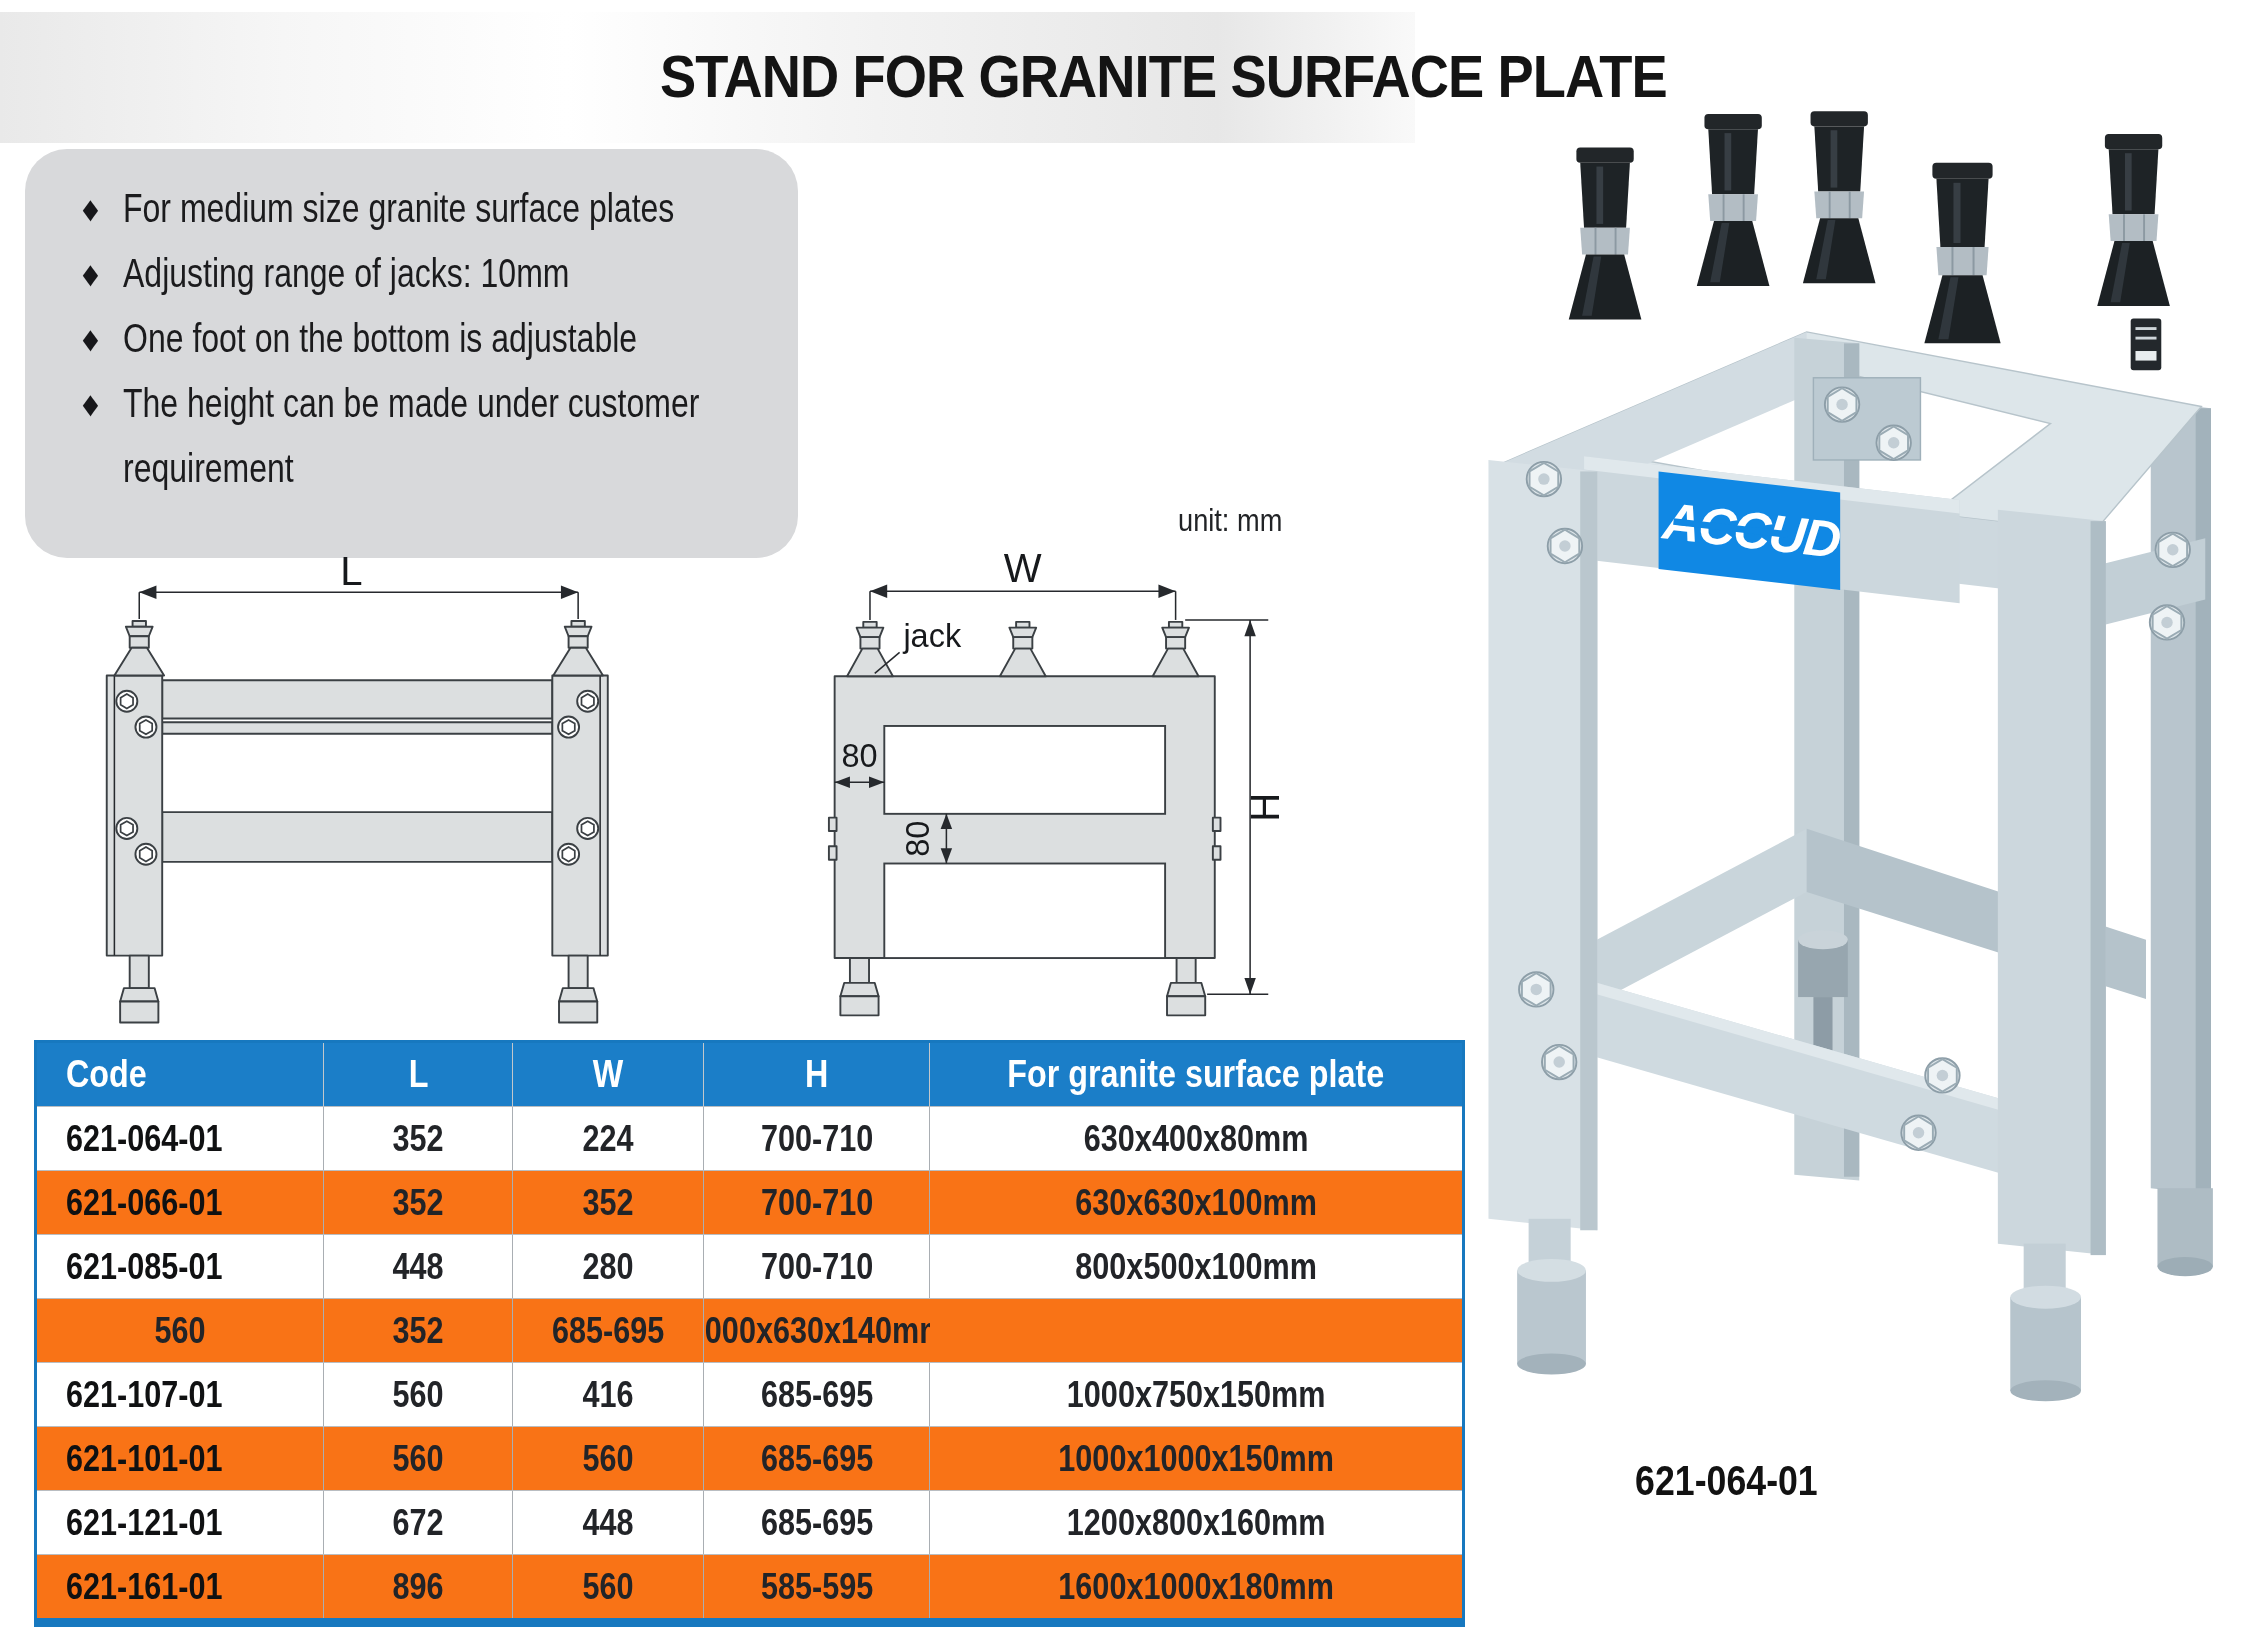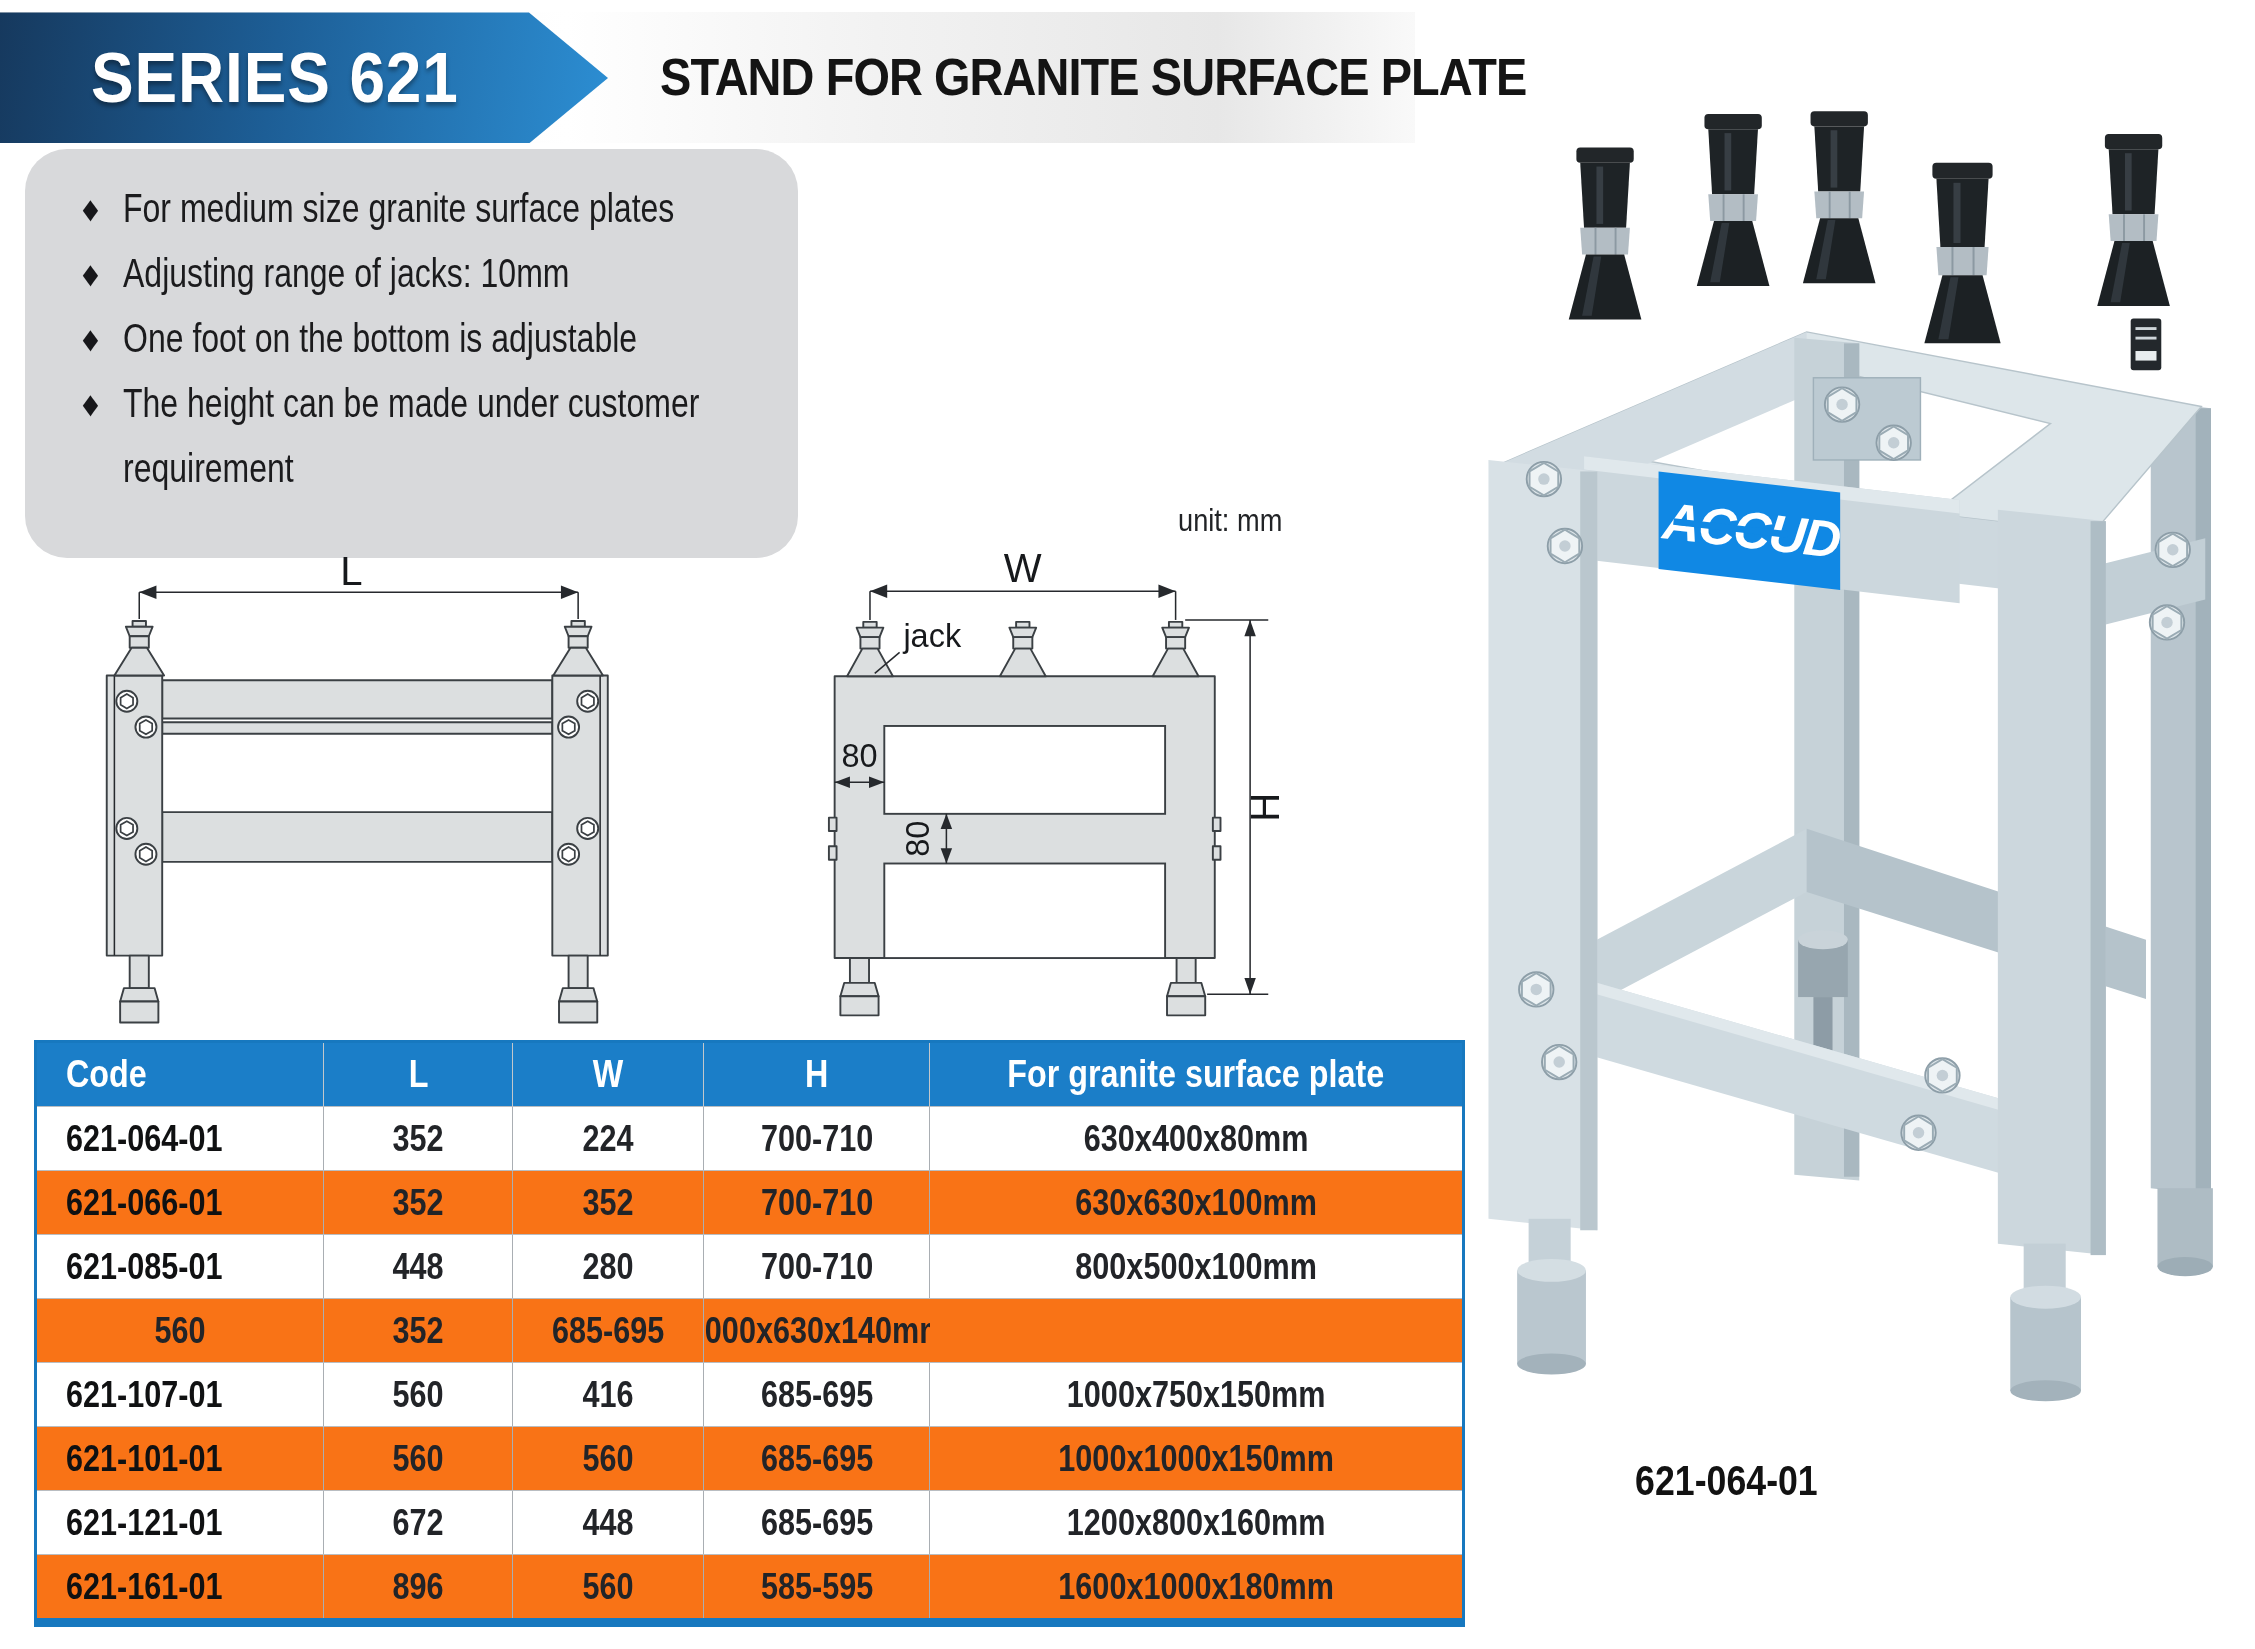--- a/index.html
+++ b/index.html
@@ -13,21 +13,21 @@
   .title-band{position:absolute;left:0;top:12.4px;width:1415px;height:131px;
     background:linear-gradient(90deg,#e9e9e9 0%,#f6f6f6 20%,#ffffff 40%,#f2f2f2 62%,#e7e7e7 86%,#f9f9f9 100%);}
   .series-arrow{position:absolute;left:0;top:12.4px;width:608px;height:131px;
     background:linear-gradient(98deg,#16395e 0%,#1d5e96 45%,#2c8ed3 100%);
     clip-path:polygon(0 0,87% 0,100% 50%,87% 100%,0 100%);}
   .series-text{position:absolute;left:91px;top:0;height:131px;line-height:131px;
     font-size:71px;font-weight:700;color:#fff;letter-spacing:1px;
     text-shadow:0 3.8px 4.8px rgba(0,0,0,.35);
     display:inline-block;transform:scaleX(.9);transform-origin:0 50%;white-space:nowrap;}
   .page-title{position:absolute;left:660px;top:12.4px;height:131px;line-height:131px;margin:0;
-    font-size:51px;font-weight:700;color:#141414;letter-spacing:-1px;}
+    font-size:59px;font-weight:700;color:#141414;letter-spacing:-1px;}
   .page-title .cx{transform:scaleX(.92);}
 
   
   .features{position:absolute;left:25px;top:149px;width:773px;height:409px;
     background:#d8d9db;border-radius:42px;padding-top:27px;box-sizing:border-box;}
   .feature-row{display:flex;align-items:center;height:65px;padding-left:54px;}
   .feature-bullet{width:23px;font-size:25px;color:#17171a;flex:0 0 23px;
     transform:scale(.8,1.1);text-align:center;}
   .feature-text{margin-left:21px;font-size:40px;color:#1b1b1d;
     display:inline-block;transform:scaleX(.8);transform-origin:0 50%;white-space:nowrap;}
@@ -61,23 +61,20 @@
 
   
   #photo text{font-family:"Liberation Sans",sans-serif;}
 </style>
 </head>
 <body>
 
 <div class="page">
 
   <div class="title-band"></div>
-  <div class="series-arrow">
-    <span class="series-text">SERIES 621</span>
-  </div>
   <h1 class="page-title">
     <span class="cx">STAND FOR GRANITE SURFACE PLATE</span>
   </h1>
 
   <div class="features" id="features">
       <div class="feature-row">
         <span class="feature-bullet">◆</span>
         <span class="feature-text">For medium size granite surface plates</span>
       </div>
       <div class="feature-row">

